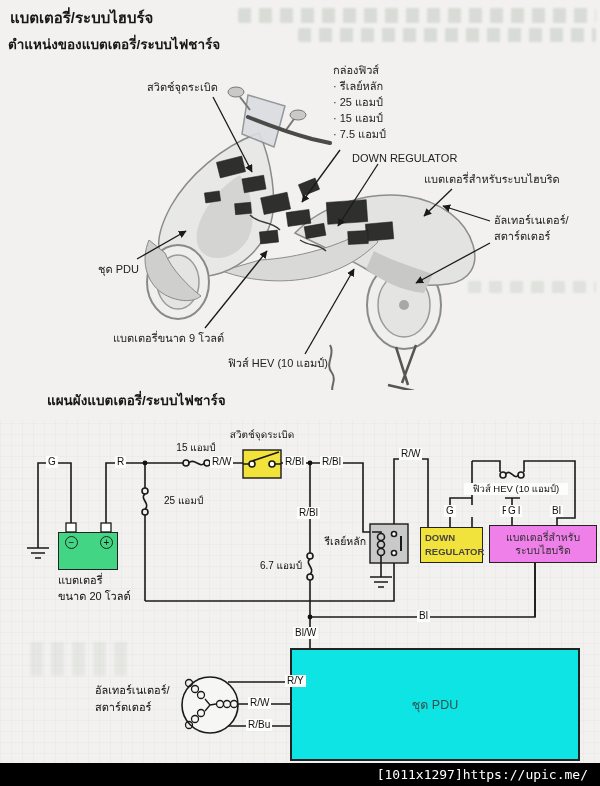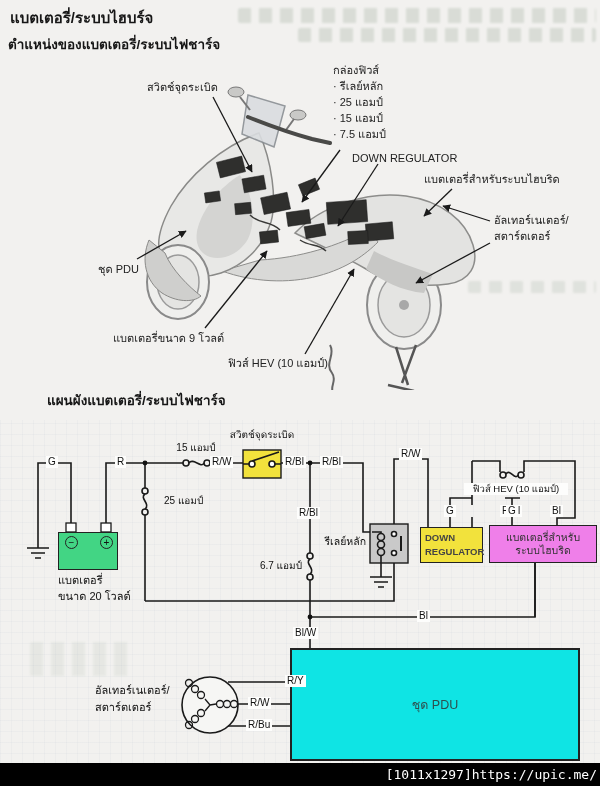--- a/index.html
+++ b/index.html
@@ -26,21 +26,21 @@
   .box{position:absolute;border:1.5px solid #222;box-sizing:border-box;}
   .boxtxt{font-size:10.5px;line-height:13px;color:#333;text-align:center;}
   #dreg{padding:3px 0 0 4px;font-size:9.5px;font-weight:bold;line-height:14px;color:#444;}
   #pdu-box{display:flex;align-items:center;justify-content:center;font-size:12.5px;color:#2e4f4e;}
   #hyb{display:flex;flex-direction:column;align-items:center;justify-content:center;}
   .term{position:absolute;width:13px;height:13px;border:1.2px solid #222;border-radius:50%;
         font-size:10px;line-height:12px;text-align:center;box-sizing:border-box;color:#111;}
   
   #wmbar{position:absolute;left:0;top:763px;width:600px;height:23px;background:#000;
          display:flex;align-items:center;justify-content:flex-end;}
-  #wmbar span{color:#fff;font-family:"DejaVu Sans Mono",monospace;font-size:13px;padding-right:3px;}
+  #wmbar span{color:#fff;font-family:"DejaVu Sans Mono",monospace;font-size:13px;padding-right:12px;}
 </style>
 </head>
 <body>
 
 <div id="page">
 
   <div class="abs h1" style="left:10px;top:6px;">แบตเตอรี่/ระบบไฮบร์จ</div>
   <div class="abs h2" style="left:8px;top:33px;">ตำแหน่งของแบตเตอรี่/ระบบไฟชาร์จ</div>
 
   <div class="abs ghost" style="left:238px;top:8px;width:358px;height:15px;"></div>

